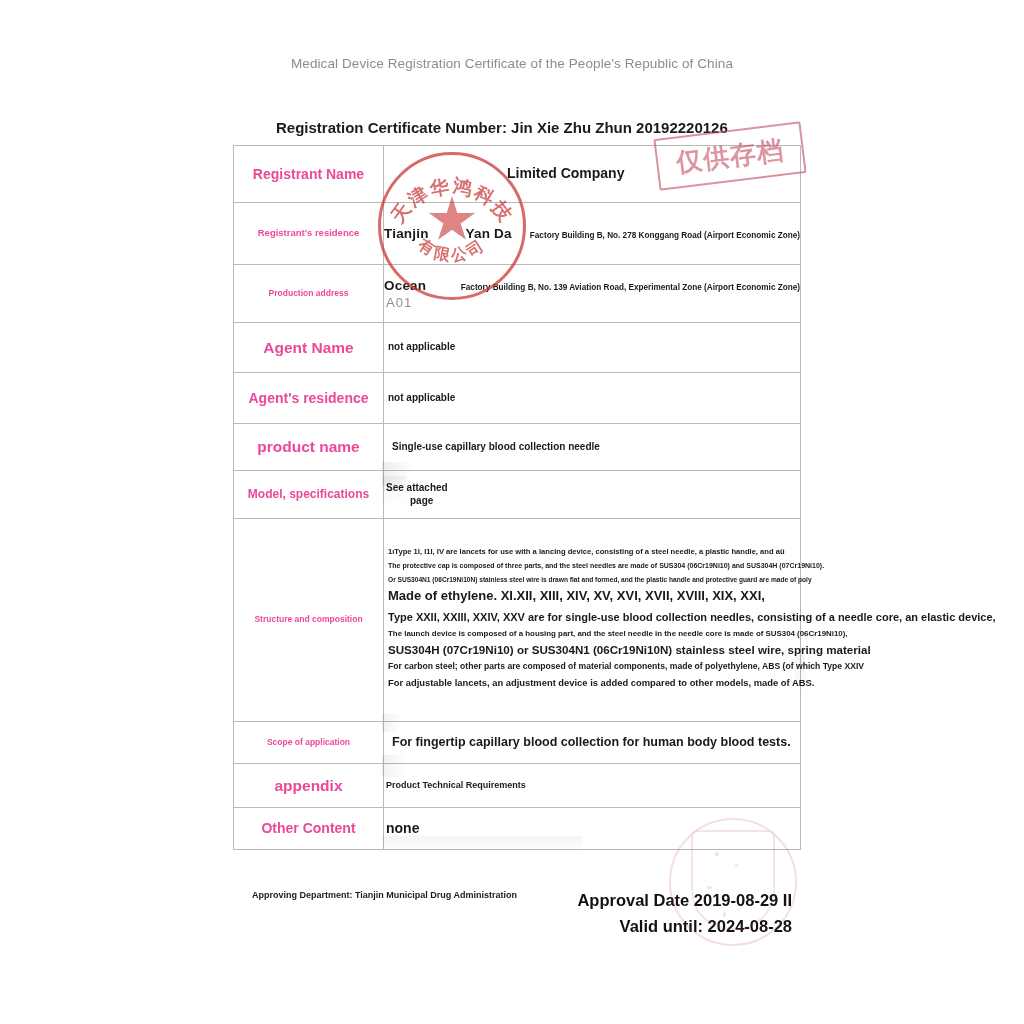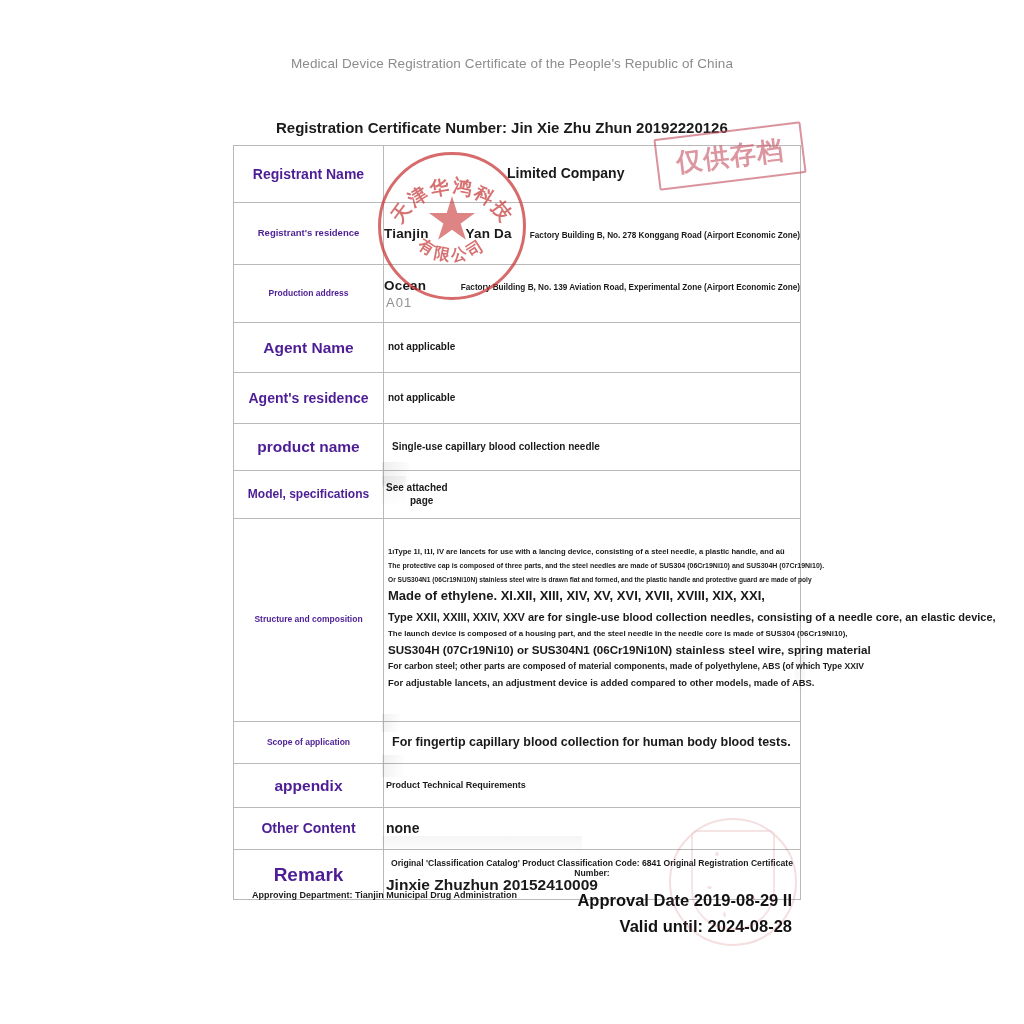--- a/index.html
+++ b/index.html
@@ -56,21 +56,21 @@
   }
   #cert-table td {
     border: 1px solid #b9b9b9;
     vertical-align: middle;
     padding: 0;
     background: transparent;
   }
   td.label-cell {
     width: 149px;
     text-align: center;
-    color: #4c1d95;
+    color: #ec4899;
   }
   td.value-cell {
     width: 416px;
     padding-left: 8px;
     position: relative;
   }
   .lbl {
     display: block;
     line-height: 1.15;
     padding: 2px 4px;
@@ -424,30 +424,20 @@
 
       <tr class="r-other">
         <td class="label-cell">
           <span class="lbl s-lg">Other Content</span>
         </td>
         <td class="value-cell">
           <span class="val v-xl" style="padding-left:2px">none</span>
         </td>
       </tr>
 
-      <tr class="r-remark">
-        <td class="label-cell">
-          <span class="lbl s-huge">Remark</span>
-        </td>
-        <td class="value-cell">
-          <div class="remark-top">Original 'Classification Catalog' Product Classification Code: 6841 Original Registration Certificate</div>
-          <div class="remark-num">Number:</div>
-          <div class="remark-big">Jinxie Zhuzhun 20152410009</div>
-        </td>
-      </tr>
 
     </tbody>
   </table>
 
   <div id="approving-dept">Approving Department: Tianjin Municipal Drug Administration</div>
   <div id="approval-dates">
     <div>Approval Date 2019-08-29 II</div>
     <div>Valid until: 2024-08-28</div>
   </div>
 

